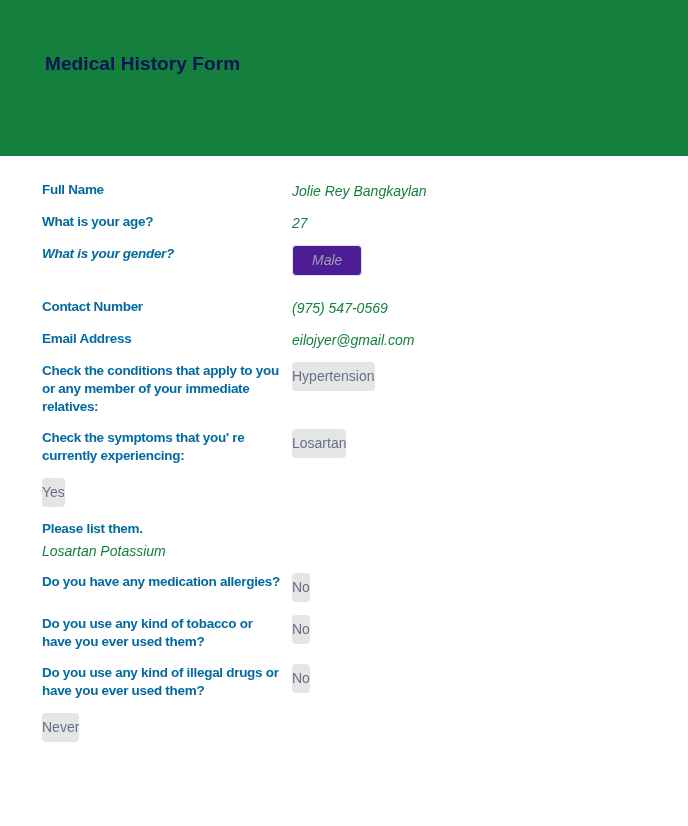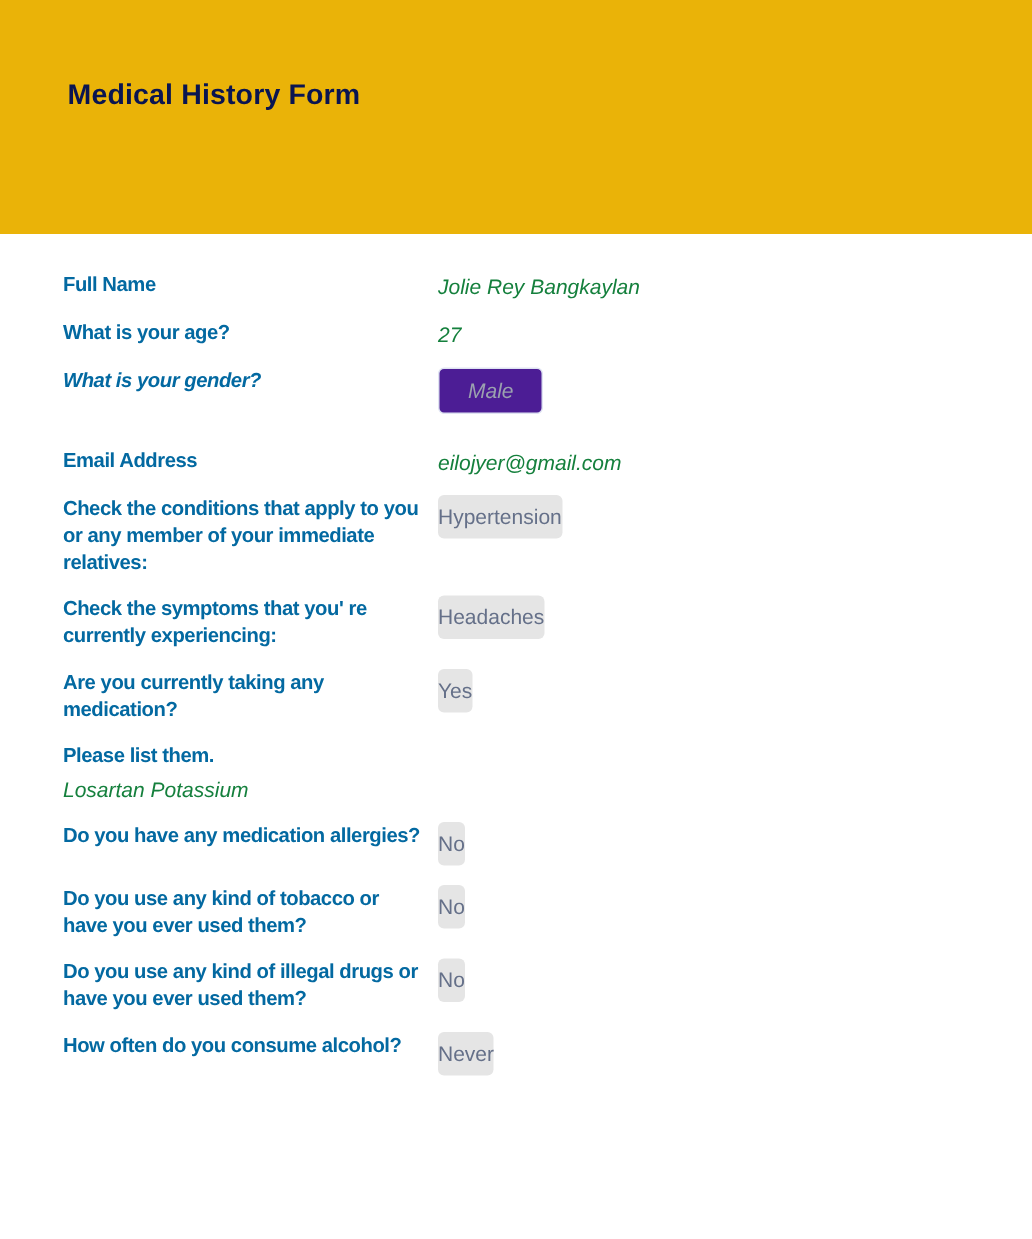--- a/index.html
+++ b/index.html
@@ -8,21 +8,21 @@
     background: #ffffff;
     font-family: "Liberation Sans", sans-serif;
   }
   body {
     width: 688px;
     height: 826px;
     overflow: hidden;
   }
   .header {
     height: 156px;
-    background: #eab308;
+    background: #15803d;
     box-sizing: border-box;
     padding: 53px 0 0 45px;
   }
   .title {
     margin: 0;
     font-size: 19px;
     font-weight: bold;
     color: #0a1551;
     letter-spacing: 0.1px;
   }
@@ -93,42 +93,45 @@
     <div class="fvalue">27</div>
   </div>
 
   <div class="row mb-lg">
     <div class="flabel">What is your gender?</div>
     <div>
       <span class="chip muted">Male</span>
     </div>
   </div>
 
+  <div class="row">
+    <div class="flabel">Contact Number</div>
+    <div class="fvalue">(975) 547-0569</div>
+  </div>
 
   <div class="row">
     <div class="flabel">Email Address</div>
     <div class="fvalue">eilojyer@gmail.com</div>
   </div>
 
   <div class="row">
     <div class="flabel">Check the conditions that apply to you or any member of your immediate relatives:</div>
     <div>
       <span class="chip">Hypertension</span>
     </div>
   </div>
 
   <div class="row">
     <div class="flabel">Check the symptoms that you' re currently experiencing:</div>
     <div>
-      <span class="chip">Headaches</span>
+      <span class="chip">Losartan</span>
     </div>
   </div>
 
   <div class="row">
-    <div class="flabel">Are you currently taking any medication?</div>
     <div>
       <span class="chip">Yes</span>
     </div>
   </div>
 
   <div class="row stacked">
     <div class="flabel">Please list them.</div>
     <div class="fvalue">Losartan Potassium</div>
   </div>
 
@@ -147,19 +150,18 @@
   </div>
 
   <div class="row">
     <div class="flabel">Do you use any kind of illegal drugs or have you ever used them?</div>
     <div>
       <span class="chip">No</span>
     </div>
   </div>
 
   <div class="row">
-    <div class="flabel">How often do you consume alcohol?</div>
     <div>
       <span class="chip">Never</span>
     </div>
   </div>
 
 </main>
 
 </body></html>

